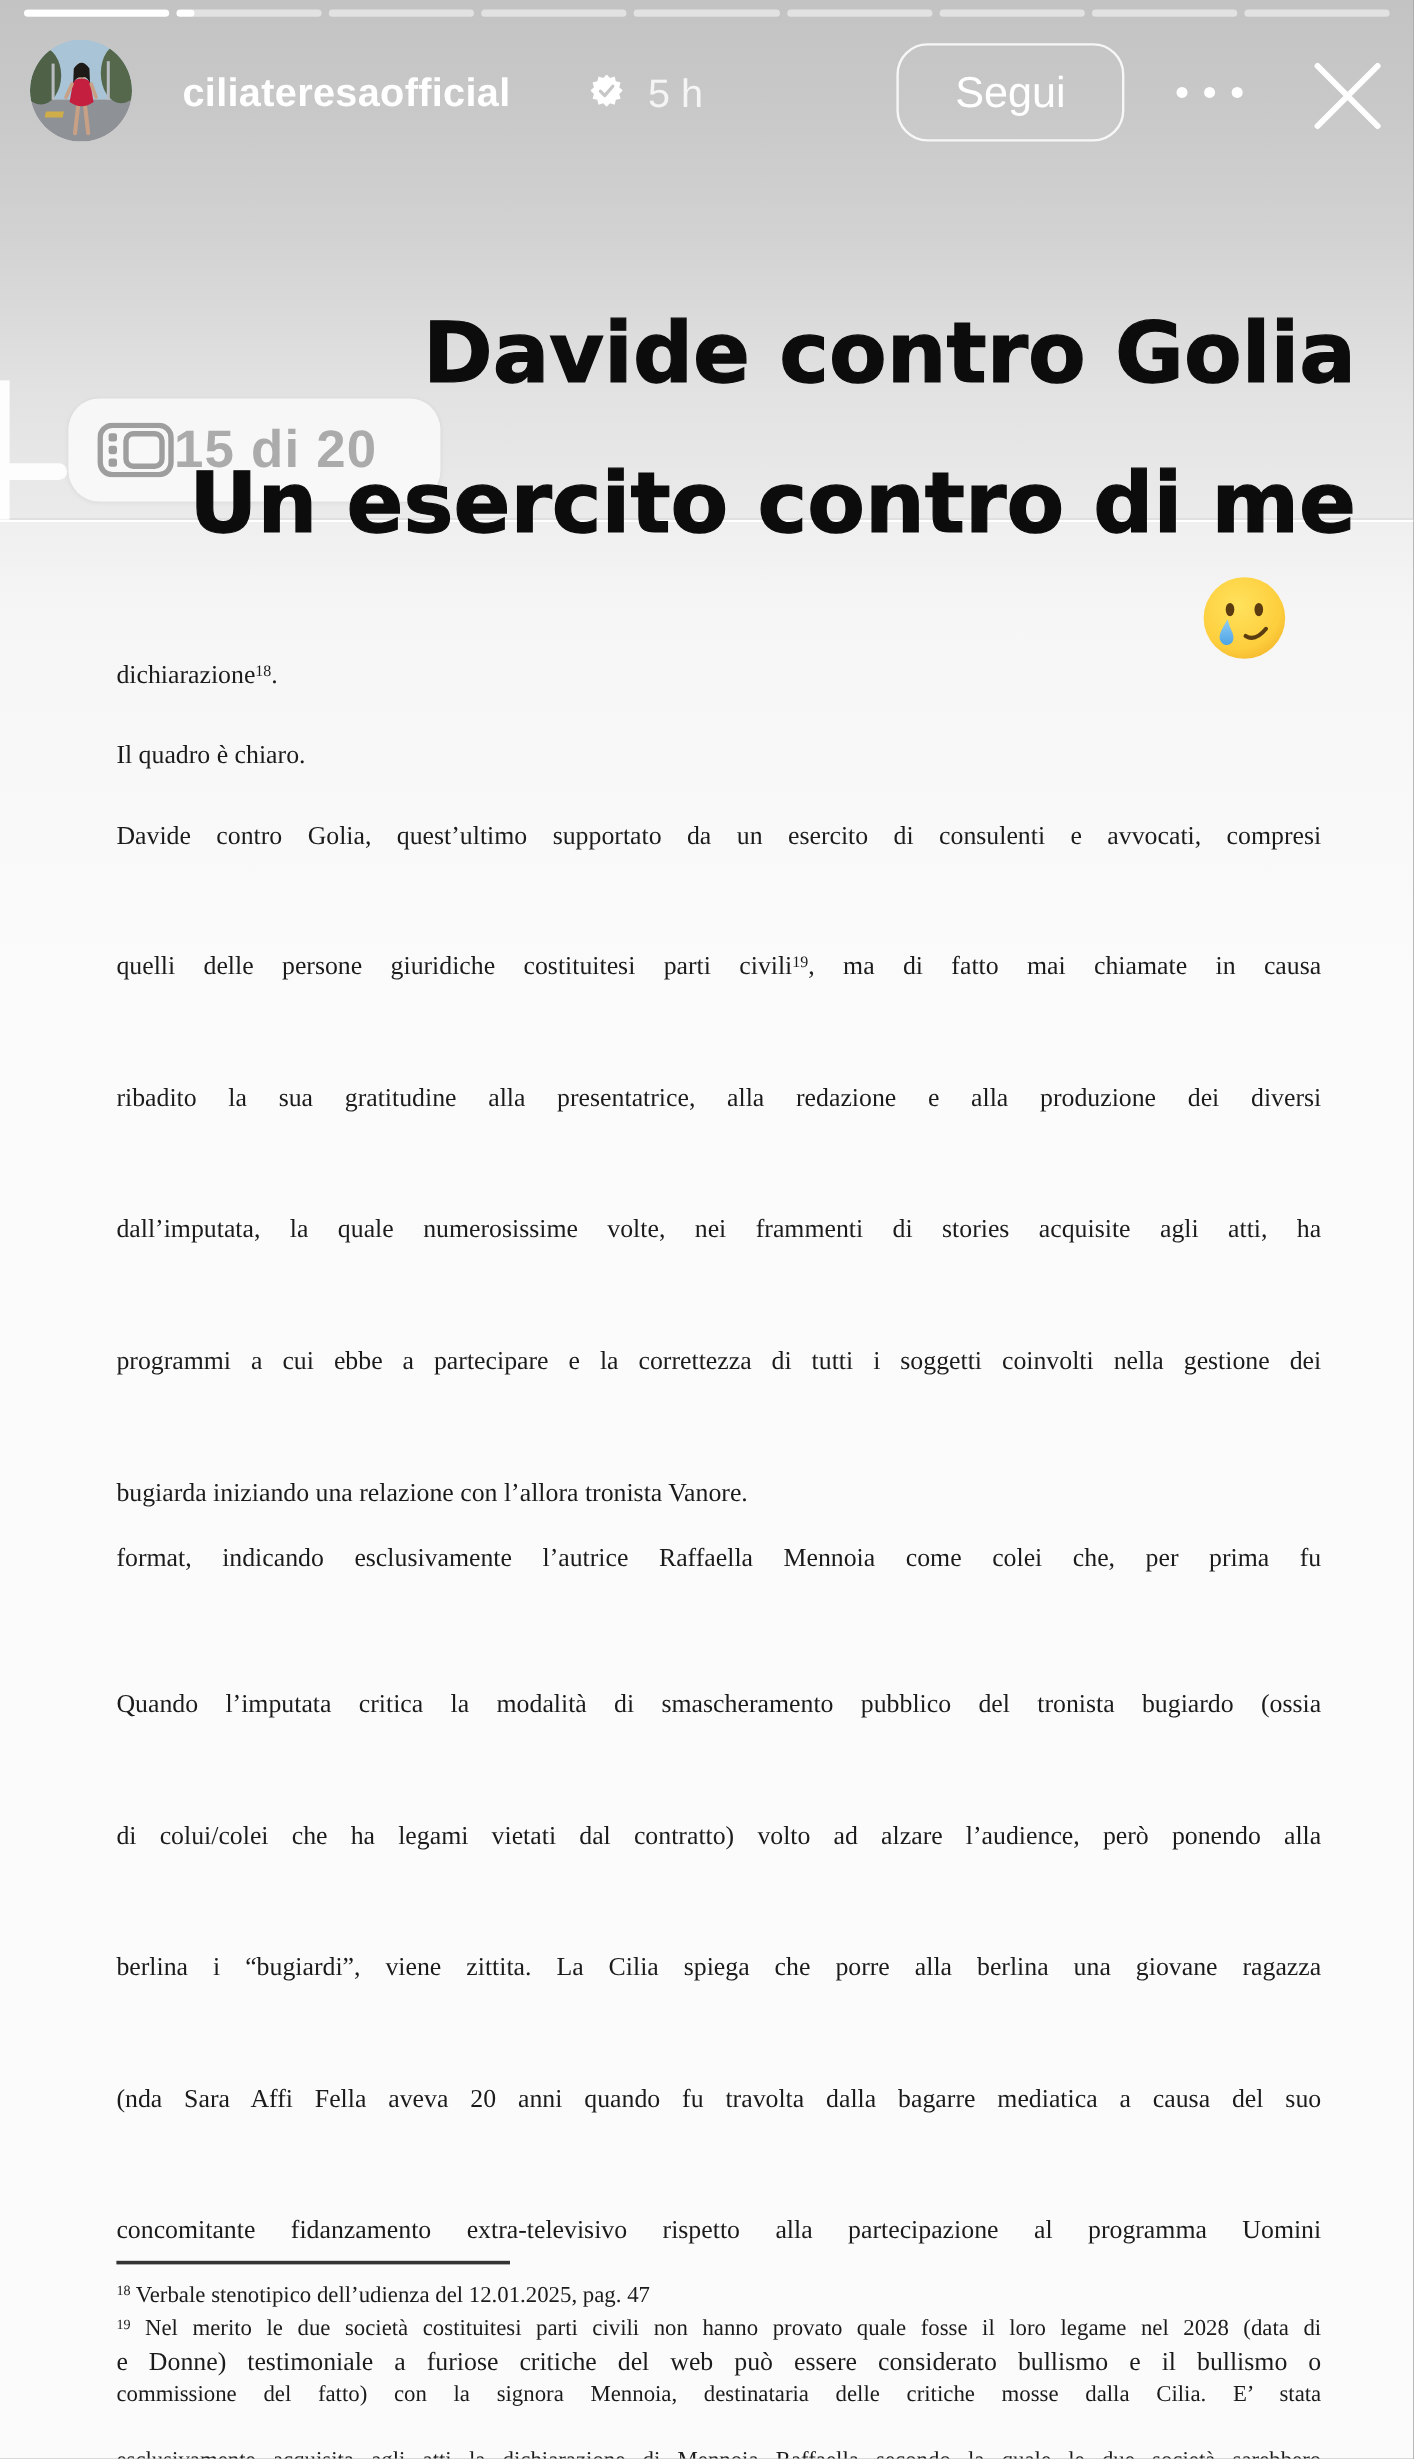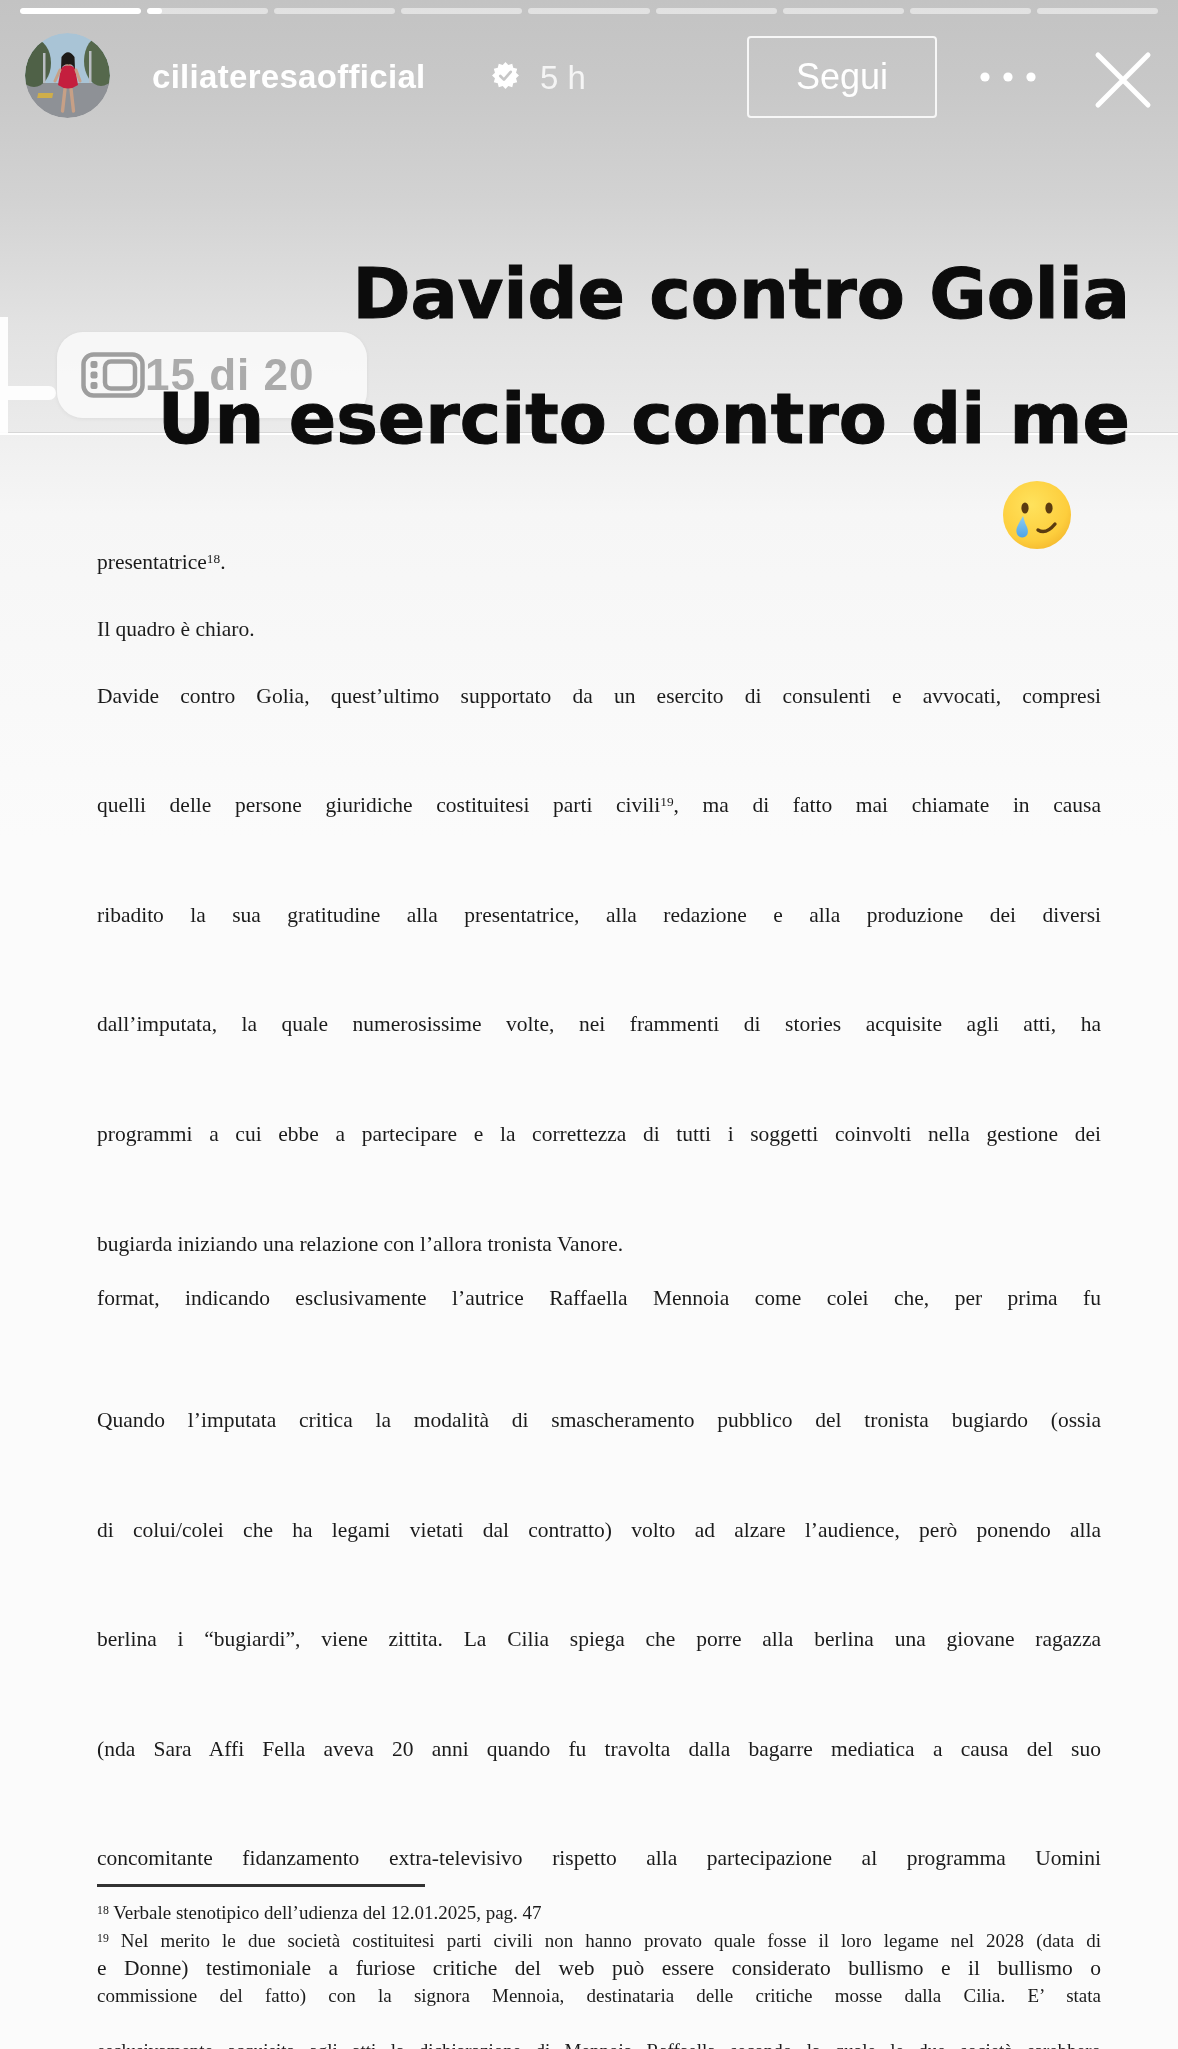--- a/index.html
+++ b/index.html
@@ -18,21 +18,21 @@
   .bars{position:absolute;left:20px;top:8px;width:1138px;height:6px;display:flex;gap:6px;}
   .seg{flex:1;height:6px;border-radius:3px;background:rgba(255,255,255,0.5);overflow:hidden;}
   .seg .fill{height:100%;background:#ffffff;border-radius:3px;}
 
   
   .header{position:absolute;left:0;top:0;width:1178px;height:130px;}
   .avatar{position:absolute;left:25px;top:33px;width:85px;height:85px;border-radius:50%;overflow:hidden;}
   .uname{position:absolute;left:152px;top:57px;font-size:33px;font-weight:700;color:#ffffff;letter-spacing:.3px;line-height:40px;}
   .vbadge{position:absolute;left:492px;top:62px;}
   .time{position:absolute;left:540px;top:58px;font-size:33px;color:rgba(255,255,255,0.82);line-height:40px;}
-  .segui{position:absolute;left:747px;top:36px;width:190px;height:82px;border-radius:4px;
+  .segui{position:absolute;left:747px;top:36px;width:190px;height:82px;border-radius:26px;
     border:2.5px solid rgba(255,255,255,0.85);background:transparent;color:#ffffff;
     font-size:36px;font-family:"Liberation Sans",sans-serif;cursor:pointer;}
   .dots{position:absolute;left:975px;top:60px;width:76px;height:34px;display:flex;align-items:center;cursor:pointer;}
   .close{position:absolute;left:1090px;top:47px;width:66px;height:66px;cursor:pointer;}
 
   
   .pill{position:absolute;left:57px;top:332px;width:310px;height:86px;border-radius:26px;
     background:rgba(249,249,249,0.93);box-shadow:0 1px 4px rgba(0,0,0,0.06);
     display:flex;align-items:center;padding-left:24px;box-sizing:border-box;text-align:right;}
   .pill-text{font-size:44px;font-weight:600;color:#ababab;letter-spacing:1px;}
@@ -98,21 +98,21 @@
     </defs>
     <circle cx="0" cy="0" r="34" fill="url(#eg)"></circle>
     <ellipse cx="-12" cy="-7" rx="3.6" ry="5.6" fill="#5b3b10"></ellipse>
     <ellipse cx="12" cy="-7" rx="3.6" ry="5.6" fill="#5b3b10"></ellipse>
     <path d="M 1 15 Q 9 20 18 9" fill="none" stroke="#5b3b10" stroke-width="3.4" stroke-linecap="round"></path>
     <path d="M -14 1 C -19 10 -22 14 -20 19 C -18.5 22.5 -14.5 23.5 -11.5 21.5 C -8.5 19.5 -8.5 15 -10.5 11 C -12 8 -13 4.5 -14 1 Z" fill="url(#tg)"></path>
   </svg>
 
   <div class="doc" id="doc">
       <div class="para">
-        <div class="doc-line left"><span>presentatrice</span><span class="sup">18</span><span>.</span></div>
+        <div class="doc-line left"><span>dichiarazione</span><span class="sup">18</span><span>.</span></div>
       </div>
       <div class="para">
         <div class="doc-line left"><span>Il quadro è chiaro.</span></div>
       </div>
       <div class="para">
         <div class="doc-line"><span>Davide contro Golia, quest’ultimo supportato da un esercito di consulenti e avvocati, compresi</span></div>
         <div class="doc-line"><span>quelli delle persone giuridiche costituitesi parti civili</span><span class="sup">19</span><span>, ma di fatto mai chiamate in causa</span></div>
         <div class="doc-line"><span>ribadito la sua gratitudine alla presentatrice, alla redazione e alla produzione dei diversi</span></div>
         <div class="doc-line"><span>dall’imputata, la quale numerosissime volte, nei frammenti di stories acquisite agli atti, ha</span></div>
         <div class="doc-line"><span>programmi a cui ebbe a partecipare e la correttezza di tutti i soggetti coinvolti nella gestione dei</span></div>

